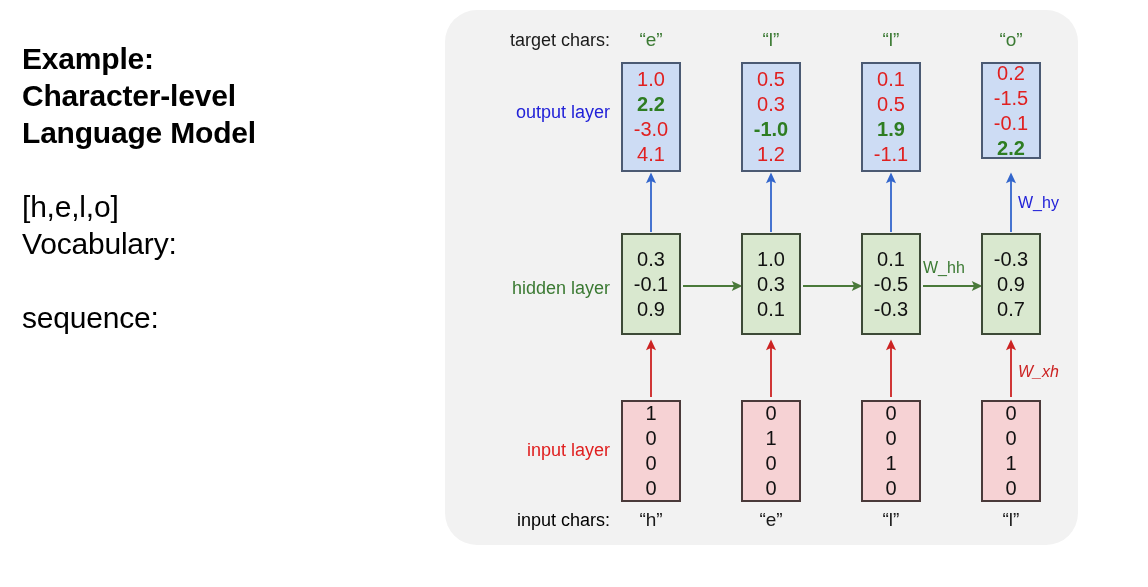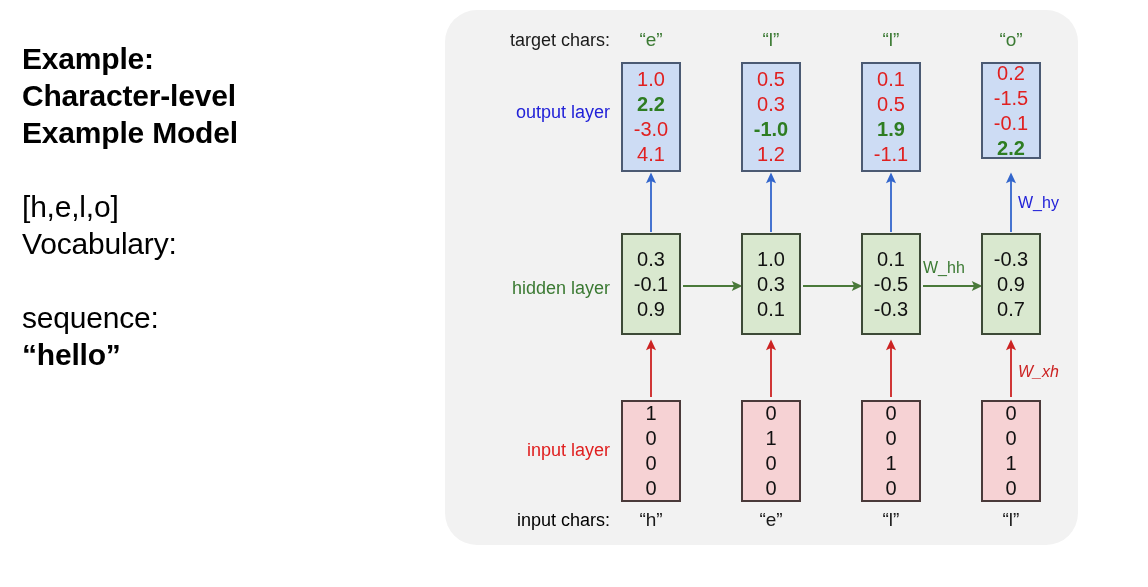--- a/index.html
+++ b/index.html
@@ -65,27 +65,26 @@
   #w-hy{ left:573px; top:183px; color:#2222d8; }
   #w-xh{ left:573px; top:352px; color:#cc2222;font-style:italic; }
   #w-hh{ left:478px; top:248px; color:#3b7a33; }
 </style>
 </head>
 <body>
 
 <div id="left-text">
     <div class="tline bold">Example:</div>
     <div class="tline bold">Character-level</div>
-    <div class="tline bold">Example Model</div>
+    <div class="tline bold">Language Model</div>
     <div class="tgap"></div>
     <div class="tline">[h,e,l,o]</div>
     <div class="tline">Vocabulary:</div>
     <div class="tgap"></div>
     <div class="tline">sequence:</div>
-    <div class="tline bold">“hello”</div>
   </div>
 
 <div id="diagram-panel">
 
   <div class="row-label" id="label-target-chars">target chars:</div>
   <div class="row-label" id="label-output-layer">output layer</div>
   <div class="row-label" id="label-hidden-layer">hidden layer</div>
   <div class="row-label" id="label-input-layer">input layer</div>
   <div class="row-label" id="label-input-chars">input chars:</div>
 

